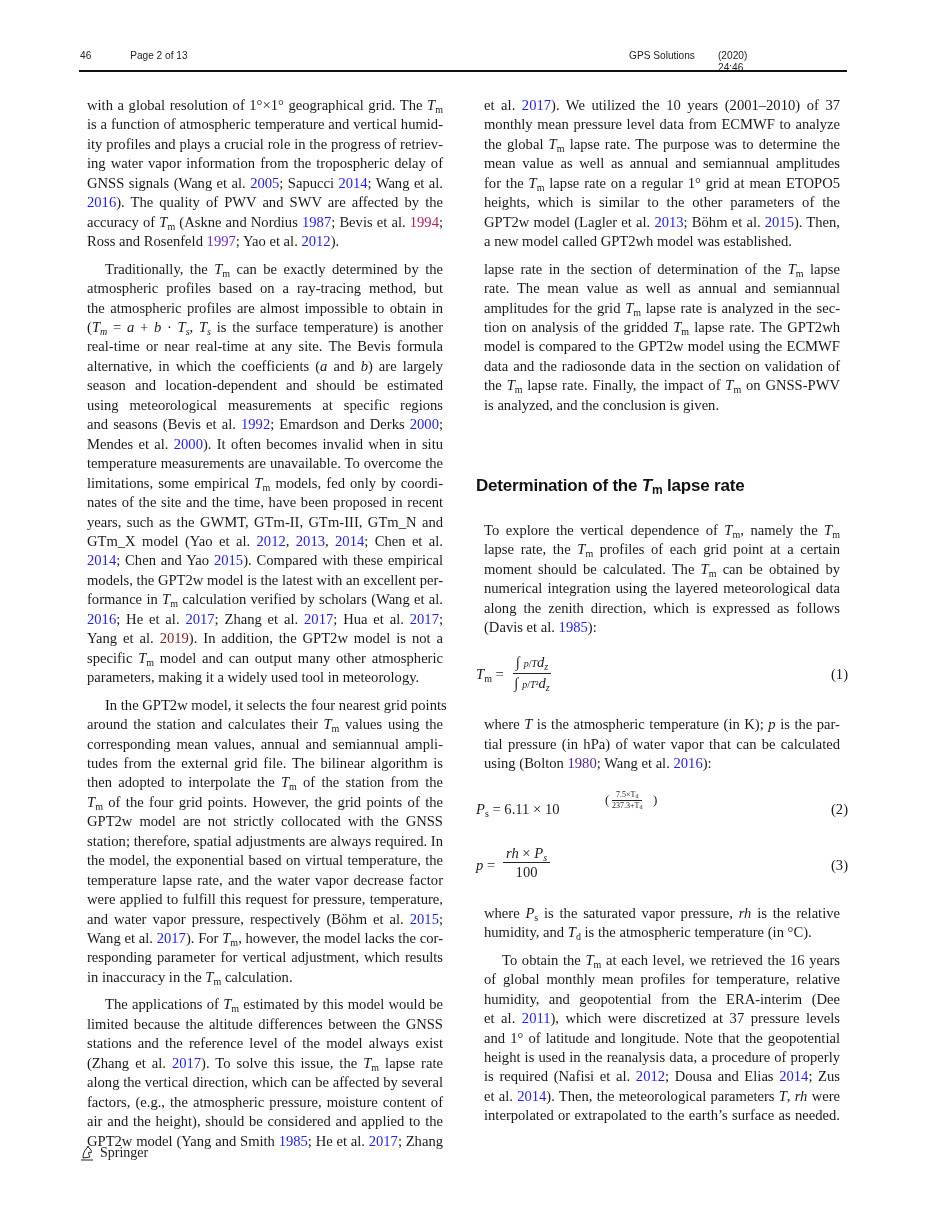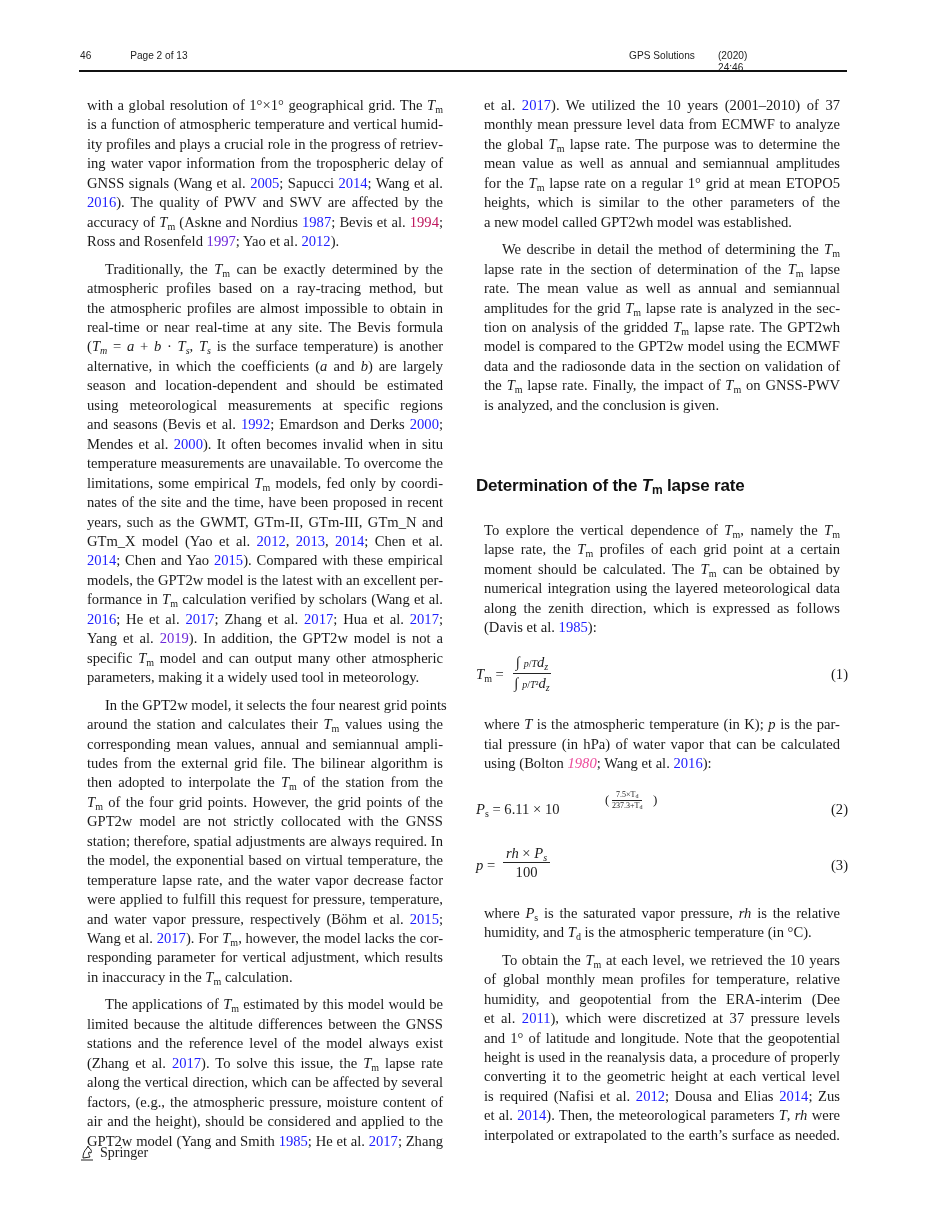--- a/index.html
+++ b/index.html
@@ -51,37 +51,37 @@
     <span class="ln">ing water vapor information from the tropospheric delay of</span>
     <span class="ln"><span>GNSS signals (Wang et al. </span><a class="cite" style="color: rgb(32, 32, 255);">2005</a><span>; Sapucci </span><a class="cite" style="color: rgb(32, 32, 255);">2014</a><span>; Wang et al.</span></span>
     <span class="ln"><a class="cite" style="color: rgb(32, 32, 255);">2016</a><span>). The quality of PWV and SWV are affected by the</span></span>
     <span class="ln"><span>accuracy of </span><i>T</i><sub>m</sub><span> (Askne and Nordius </span><a class="cite" style="color: rgb(32, 32, 255);">1987</a><span>; Bevis et al. </span><a class="cite" style="color: #be185d;">1994</a><span>;</span></span>
     <span class="ln last"><span>Ross and Rosenfeld </span><a class="cite" style="color: #6d28d9;">1997</a><span>; Yao et al. </span><a class="cite" style="color: rgb(32, 32, 255);">2012</a><span>).</span></span>
   </p>
   <p>
     <span class="ln indent"><span>Traditionally, the </span><i>T</i><sub>m</sub><span> can be exactly determined by the</span></span>
     <span class="ln">atmospheric profiles based on a ray-tracing method, but</span>
     <span class="ln">the atmospheric profiles are almost impossible to obtain in</span>
+    <span class="ln"><span>(</span><i>T</i><sub><i>m</i></sub><span> = </span><i>a</i><span> + </span><i>b</i><span> · </span><i>T</i><sub><i>s</i></sub><span>, </span><i>T</i><sub><i>s</i></sub><span> is the surface temperature) is another</span></span>
     <span class="ln">real-time or near real-time at any site. The Bevis formula</span>
-    <span class="ln"><span>(</span><i>T</i><sub><i>m</i></sub><span> = </span><i>a</i><span> + </span><i>b</i><span> · </span><i>T</i><sub><i>s</i></sub><span>, </span><i>T</i><sub><i>s</i></sub><span> is the surface temperature) is another</span></span>
     <span class="ln"><span>alternative, in which the coefficients (</span><i>a</i><span> and </span><i>b</i><span>) are largely</span></span>
     <span class="ln">season and location-dependent and should be estimated</span>
     <span class="ln">using meteorological measurements at specific regions</span>
     <span class="ln"><span>and seasons (Bevis et al. </span><a class="cite" style="color: rgb(32, 32, 255);">1992</a><span>; Emardson and Derks </span><a class="cite" style="color: rgb(32, 32, 255);">2000</a><span>;</span></span>
     <span class="ln"><span>Mendes et al. </span><a class="cite" style="color: rgb(32, 32, 255);">2000</a><span>). It often becomes invalid when in situ</span></span>
     <span class="ln">temperature measurements are unavailable. To overcome the</span>
     <span class="ln"><span>limitations, some empirical </span><i>T</i><sub>m</sub><span> models, fed only by coordi-</span></span>
     <span class="ln">nates of the site and the time, have been proposed in recent</span>
     <span class="ln">years, such as the GWMT, GTm-II, GTm-III, GTm_N and</span>
     <span class="ln"><span>GTm_X model (Yao et al. </span><a class="cite" style="color: rgb(32, 32, 255);">2012</a><span>, </span><a class="cite" style="color: rgb(32, 32, 255);">2013</a><span>, </span><a class="cite" style="color: rgb(32, 32, 255);">2014</a><span>; Chen et al.</span></span>
     <span class="ln"><a class="cite" style="color: rgb(32, 32, 255);">2014</a><span>; Chen and Yao </span><a class="cite" style="color: rgb(32, 32, 255);">2015</a><span>). Compared with these empirical</span></span>
     <span class="ln">models, the GPT2w model is the latest with an excellent per-</span>
     <span class="ln"><span>formance in </span><i>T</i><sub>m</sub><span> calculation verified by scholars (Wang et al.</span></span>
     <span class="ln"><a class="cite" style="color: rgb(32, 32, 255);">2016</a><span>; He et al. </span><a class="cite" style="color: rgb(32, 32, 255);">2017</a><span>; Zhang et al. </span><a class="cite" style="color: rgb(32, 32, 255);">2017</a><span>; Hua et al. </span><a class="cite" style="color: rgb(32, 32, 255);">2017</a><span>;</span></span>
-    <span class="ln"><span>Yang et al. </span><a class="cite" style="color: #6d28d9;">2019</a><span>). In addition, the GPT2w model is not a</span></span>
+    <span class="ln"><span>Yang et al. </span><a class="cite" style="color: #7f1d1d;">2019</a><span>). In addition, the GPT2w model is not a</span></span>
     <span class="ln"><span>specific </span><i>T</i><sub>m</sub><span> model and can output many other atmospheric</span></span>
     <span class="ln last">parameters, making it a widely used tool in meteorology.</span>
   </p>
   <p>
     <span class="ln indent">In the GPT2w model, it selects the four nearest grid points</span>
     <span class="ln"><span>around the station and calculates their </span><i>T</i><sub>m</sub><span> values using the</span></span>
     <span class="ln">corresponding mean values, annual and semiannual ampli-</span>
     <span class="ln">tudes from the external grid file. The bilinear algorithm is</span>
     <span class="ln"><span>then adopted to interpolate the </span><i>T</i><sub>m</sub><span> of the station from the</span></span>
     <span class="ln"><i>T</i><sub>m</sub><span> of the four grid points. However, the grid points of the</span></span>
@@ -108,24 +108,24 @@
 </div>
 
 <div class="col right">
   <p>
     <span class="ln"><span>et al. </span><a class="cite" style="color: rgb(32, 32, 255);">2017</a><span>). We utilized the 10 years (2001–2010) of 37</span></span>
     <span class="ln">monthly mean pressure level data from ECMWF to analyze</span>
     <span class="ln"><span>the global </span><i>T</i><sub>m</sub><span> lapse rate. The purpose was to determine the</span></span>
     <span class="ln">mean value as well as annual and semiannual amplitudes</span>
     <span class="ln"><span>for the </span><i>T</i><sub>m</sub><span> lapse rate on a regular 1° grid at mean ETOPO5</span></span>
     <span class="ln">heights, which is similar to the other parameters of the</span>
+    <span class="ln"><span>GPT2w model (Lagler et al. </span><a class="cite" style="color: rgb(32, 32, 255);">2013</a><span>; Böhm et al. </span><a class="cite" style="color: rgb(32, 32, 255);">2015</a><span>). Then,</span></span>
     <span class="ln last">a new model called GPT2wh model was established.</span>
   </p>
   <p>
-    <span class="ln indent"><span>We describe in detail the method of determining the </span><i>T</i><sub>m</sub></span>
     <span class="ln"><span>lapse rate in the section of determination of the </span><i>T</i><sub>m</sub><span> lapse</span></span>
     <span class="ln">rate. The mean value as well as annual and semiannual</span>
     <span class="ln"><span>amplitudes for the grid </span><i>T</i><sub>m</sub><span> lapse rate is analyzed in the sec-</span></span>
     <span class="ln"><span>tion on analysis of the gridded </span><i>T</i><sub>m</sub><span> lapse rate. The GPT2wh</span></span>
     <span class="ln">model is compared to the GPT2w model using the ECMWF</span>
     <span class="ln">data and the radiosonde data in the section on validation of</span>
     <span class="ln"><span>the </span><i>T</i><sub>m</sub><span> lapse rate. Finally, the impact of </span><i>T</i><sub>m</sub><span> on GNSS-PWV</span></span>
     <span class="ln last">is analyzed, and the conclusion is given.</span>
   </p>
 
@@ -149,21 +149,21 @@
       <span class="nu"><span>∫</span> <span class="small"><i>p</i>/<i>T</i></span><i>d</i><sub><i>z</i></sub></span>
       <span class="de"><span>∫</span> <span class="small"><i>p</i>/<i>T</i>²</span><i>d</i><sub><i>z</i></sub></span>
     </span>
     <span class="num">(1)</span>
   </div>
   <div style="height:10px"></div>
 
   <p>
     <span class="ln"><span>where </span><i>T</i><span> is the atmospheric temperature (in K); </span><i>p</i><span> is the par-</span></span>
     <span class="ln">tial pressure (in hPa) of water vapor that can be calculated</span>
-    <span class="ln last"><span>using (Bolton </span><a class="cite" style="color: #ec4899; font-style: italic;">1980</a><span>; Wang et al. </span><a class="cite" style="color: rgb(32, 32, 255);">2016</a><span>):</span></span>
+    <span class="ln last"><span>using (Bolton </span><a class="cite" style="color: #4c1d95;">1980</a><span>; Wang et al. </span><a class="cite" style="color: rgb(32, 32, 255);">2016</a><span>):</span></span>
   </p>
 
   <div style="height:12px"></div>
   <div class="eq" style="height:30px">
     <span style="position:absolute;left:0;top:6px;"><i>P</i><sub>s</sub><span> = 6.11 × 10</span></span>
     <span style="position:absolute;left:129px;top:-4px;font-size:13px;">(</span>
     <span class="frac" style="position:absolute;left:136px;top:-4px;font-size:8px;">
       <span class="nu" style="line-height:10px;border-bottom-width:0.6px"><span>7.5×T</span><sub style="font-size:6px;vertical-align:-1px">d</sub></span>
       <span class="de" style="line-height:10px"><span>237.3+T</span><sub style="font-size:6px;vertical-align:-1px">d</sub></span>
     </span>
@@ -180,27 +180,26 @@
     </span>
     <span class="num">(3)</span>
   </div>
   <div style="height:8px"></div>
 
   <p>
     <span class="ln"><span>where </span><i>P</i><sub>s</sub><span> is the saturated vapor pressure, </span><i>rh</i><span> is the relative</span></span>
     <span class="ln last"><span>humidity, and </span><i>T</i><sub>d</sub><span> is the atmospheric temperature (in °C).</span></span>
   </p>
   <p>
-    <span class="ln indent"><span>To obtain the </span><i>T</i><sub>m</sub><span> at each level, we retrieved the 10 years</span></span>
+    <span class="ln indent"><span>To obtain the </span><i>T</i><sub>m</sub><span> at each level, we retrieved the 16 years</span></span>
     <span class="ln">of global monthly mean profiles for temperature, relative</span>
     <span class="ln">humidity, and geopotential from the ERA-interim (Dee</span>
     <span class="ln"><span>et al. </span><a class="cite" style="color: rgb(32, 32, 255);">2011</a><span>), which were discretized at 37 pressure levels</span></span>
     <span class="ln">and 1° of latitude and longitude. Note that the geopotential</span>
     <span class="ln">height is used in the reanalysis data, a procedure of properly</span>
-    <span class="ln">converting it to the geometric height at each vertical level</span>
     <span class="ln"><span>is required (Nafisi et al. </span><a class="cite" style="color: rgb(32, 32, 255);">2012</a><span>; Dousa and Elias </span><a class="cite" style="color: rgb(32, 32, 255);">2014</a><span>; Zus</span></span>
     <span class="ln"><span>et al. </span><a class="cite" style="color: rgb(32, 32, 255);">2014</a><span>). Then, the meteorological parameters </span><i>T</i><span>, </span><i>rh</i><span> were</span></span>
     <span class="ln">interpolated or extrapolated to the earth’s surface as needed.</span>
   </p>
 </div>
 
 <div class="footer">
   <svg class="logo" viewBox="0 0 15 16">
     <path d="M3 13 C3 9 4 6 7 3 L8 1 L9 3 C11 4 12 6 11 8 L9 7 C8 8 9 10 10 12 Z" fill="none" stroke="#222" stroke-width="1"></path>
     <line x1="1" y1="15" x2="13" y2="15" stroke="#222" stroke-width="1"></line>

